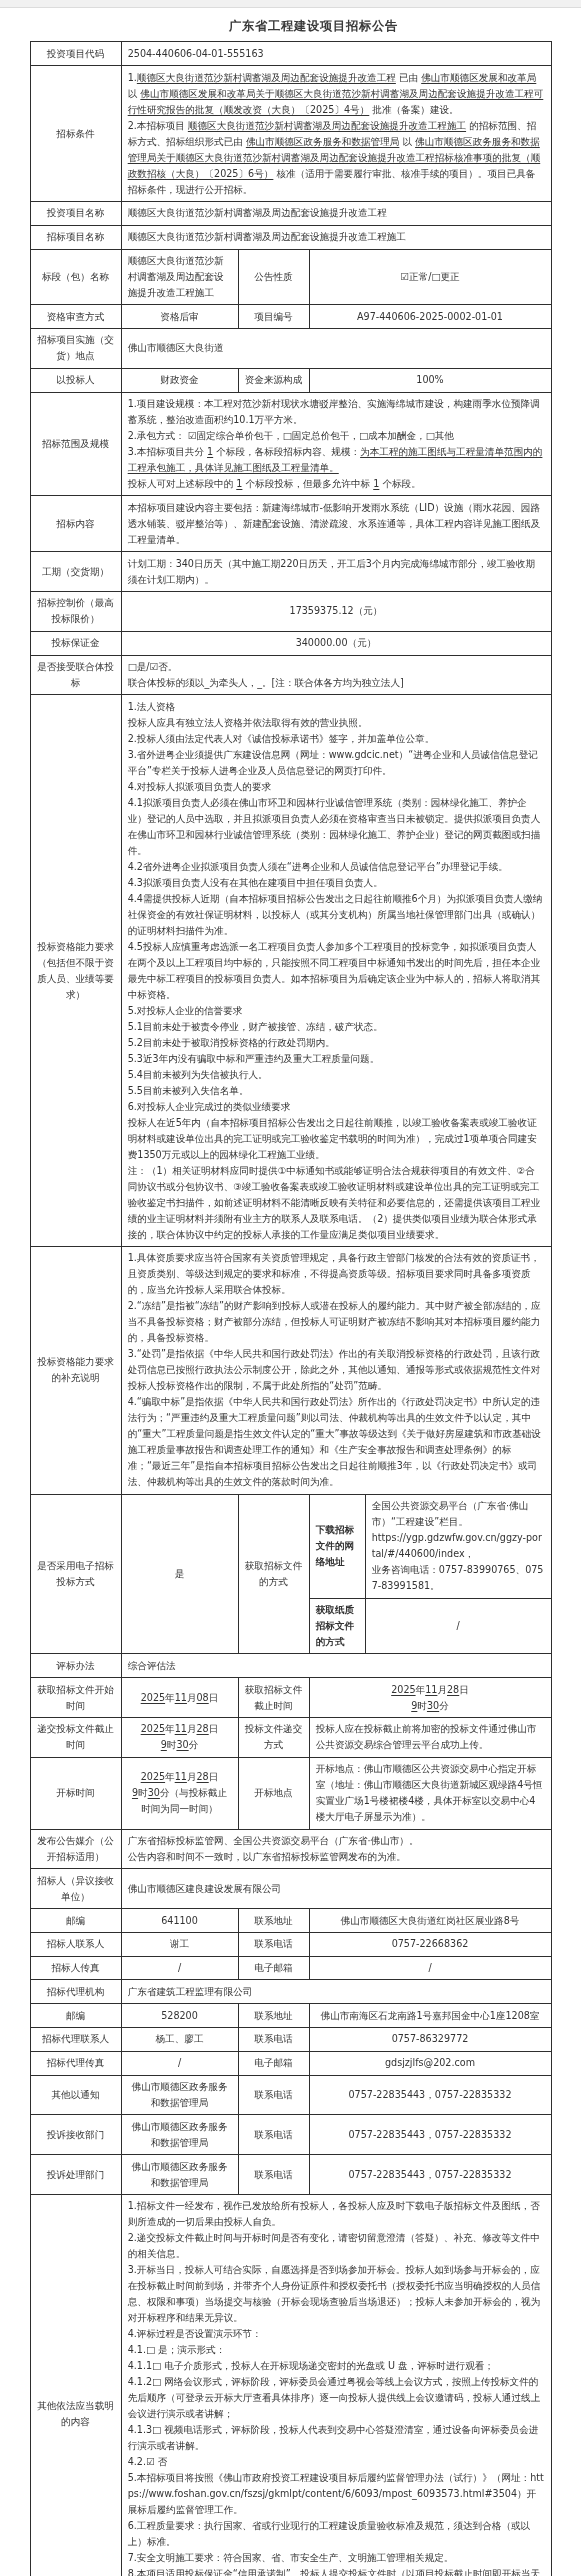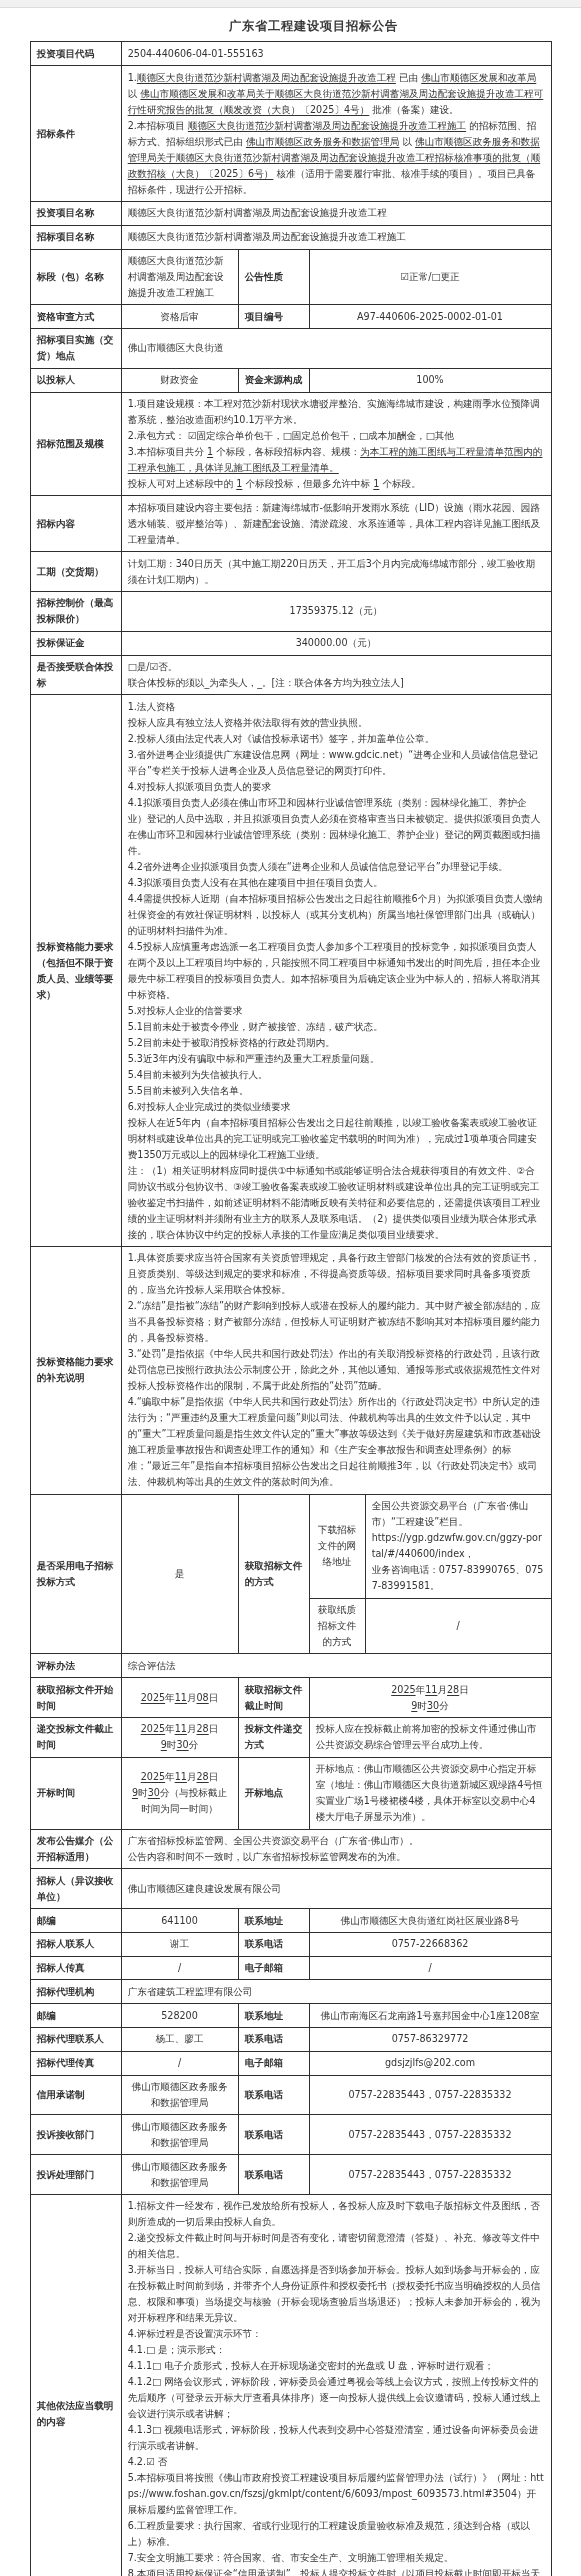--- a/index.html
+++ b/index.html
@@ -2,22 +2,22 @@
 <html style="font-size:11px"><head>
 <meta charset="utf-8">
 <style>
   html,body{margin:0;padding:0;background:#ffffff;}
   body{font-family:"DejaVu Sans","Liberation Sans",sans-serif;color:#333;}
   .page{width:581px;margin:0 auto;background:#ffffff;}
   .top-band{height:6.9px;background:#f1f1f1;border-bottom:0.7px solid #dcdcdc;}
   .doc-title{text-align:center;font-size:12.3px;font-weight:bold;color:#3a3a3a;margin:10.3px 0 6.2px 0;letter-spacing:0.7px;padding-left:46px;}
   table.doc{border-collapse:collapse;table-layout:fixed;width:520px;margin:0 auto;border:1.4px solid #2e2e2e;}
   table.doc td{border:0.7px solid #2e2e2e;padding:3.4px 6.2px;vertical-align:middle;font-size:9.6px;line-height:16px;color:#333;word-break:break-all;overflow-wrap:anywhere;}
-  td.lbl{font-weight:bold;color:#454545;word-break:keep-all;overflow-wrap:break-word;}
-  td.sublbl{font-weight:normal;color:#454545;text-align:center;}
+  td.lbl{font-weight:normal;color:#454545;text-align:center;word-break:keep-all;overflow-wrap:break-word;}
+  td.sublbl{font-weight:bold;color:#454545;}
   .a-c{text-align:center;}
   .a-l{text-align:left;}
   .para{margin:0;}
   .u{text-decoration:underline;text-underline-offset:2.1px;}
 </style>
 </head>
 <body>
 
 <div class="page">
   <div class="top-band"></div>
@@ -387,21 +387,21 @@
           </td>
           <td class="lbl">
             <div class="para"><span>电子邮箱</span></div>
           </td>
           <td colspan="2" class="val a-c">
             <div class="para"><span>gdsjzjlfs@202.com</span></div>
           </td>
         </tr>
         <tr>
           <td class="lbl">
-            <div class="para"><span>信用承诺制</span></div>
+            <div class="para"><span>其他以通知</span></div>
           </td>
           <td class="val a-c">
             <div class="para"><span>佛山市顺德区政务服务和数据管理局</span></div>
           </td>
           <td class="lbl">
             <div class="para"><span>联系电话</span></div>
           </td>
           <td colspan="2" class="val a-c">
             <div class="para"><span>0757-22835443，0757-22835332</span></div>
           </td>

